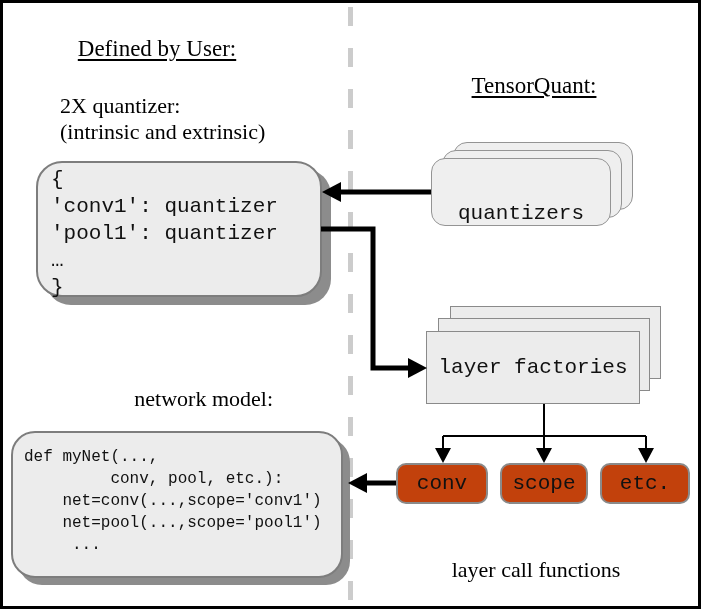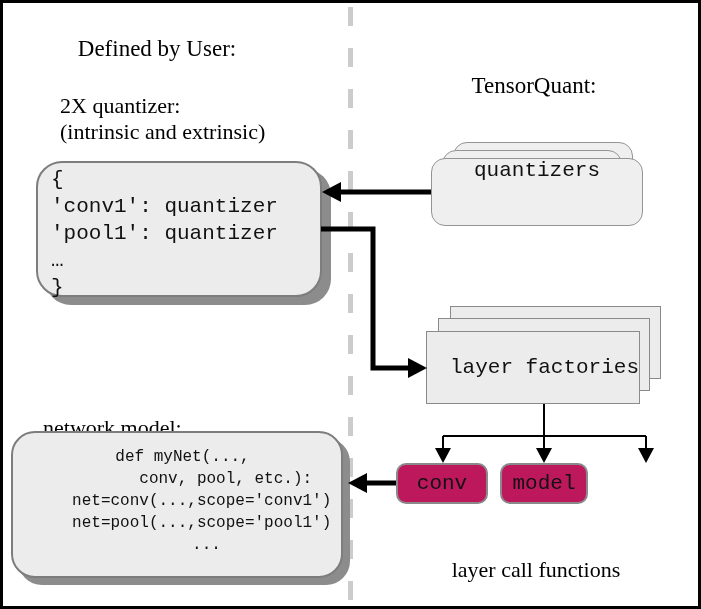--- a/index.html
+++ b/index.html
@@ -11,71 +11,71 @@
   }
   .serif{font-family:"Liberation Serif", serif;}
   .abs{position:absolute;}
 
   .divider{
     left:345px; top:4px; width:5px; height:596px;
     background:repeating-linear-gradient(to bottom,#ccc 0 19px,transparent 19px 41px);
   }
 
   .header{
-    font-size:23px; text-align:center; 
+    font-size:23px; text-align:center; text-decoration:underline;
     text-underline-offset:3px; white-space:nowrap;
   }
   .hdr-left{left:39px; top:33px; width:230px;}
   .hdr-right{left:416px; top:30px; width:230px;margin-top:40px;}
 
   .label{font-size:22px; line-height:26px; white-space:pre-line;}
   .dict-label{left:57px; top:90px;}
-  .net-label{left:40px; top:412px; width:230px; text-align:left;}
+  .net-label{left:40px; top:383px; width:230px; text-align:right;}
   .calls-label{left:418px; top:514px; width:230px; text-align:center;margin-top:40px;}
 
   .bubble{
     background:#ececec; border:2px solid #7d7d7d; box-sizing:border-box;
   }
   .dict-box{
     left:33px; top:158px; width:286px; height:136px; border-radius:26px;
     box-shadow:9px 8px 0 0 #8c8c8c;
   }
   .net-box{
     left:8px; top:428px; width:332px; height:147px; border-radius:24px;
     box-shadow:7px 7px 0 0 #8c8c8c;
   }
   pre.code{
     margin:0; white-space:pre; color:#111;
     font-family:"Liberation Mono", monospace;
   }
   .dict-code{padding:3px 0 0 13px; font-size:21px; line-height:27px;}
-  .net-code{padding:13px 0 0 11px; font-size:16px; line-height:22px;text-align:center;}
+  .net-code{padding:13px 0 0 11px; font-size:16px; line-height:22px;}
 
   .card{
     background:#efefef; border:1px solid #949494; box-sizing:border-box;
     border-radius:14px;
   }
   .q-back {left:450px; top:139px; width:180px; height:68px;}
   .q-mid  {left:439px; top:147px; width:180px; height:68px;}
-  .q-front{left:428px; top:155px; width:212px; height:68px;
-           display:flex; align-items:flex-start; justify-content:center;}
+  .q-front{left:428px; top:155px; width:180px; height:68px;
+           display:flex; align-items:flex-end; justify-content:center;}
 
   .factory{
     background:#ececec; border:1px solid #8a8a8a; box-sizing:border-box;
     border-radius:0;
   }
   .f-back {left:447px; top:303px; width:211px; height:73px;}
   .f-mid  {left:435px; top:315px; width:212px; height:73px;}
   .f-front{left:423px; top:328px; width:214px; height:73px;
-           display:flex; align-items:center; justify-content:flex-end;}
+           display:flex; align-items:center; justify-content:center;}
 
   .card-text{font-size:21px; color:#111; font-family:"Liberation Mono", monospace; white-space:nowrap;}
 
   .callbox{
-    background:#be185d; border:2px solid #8a8a8a; box-sizing:border-box;
+    background:#c2410c; border:2px solid #8a8a8a; box-sizing:border-box;
     border-radius:10px; position:absolute; top:460px; height:41px;
     display:flex; align-items:center; justify-content:center;
   }
   .cb-conv{left:393px; width:92px;}
   .cb-pool{left:497px; width:88px;}
   .cb-etc {left:597px; width:90px;}
 
   svg.arrows{left:0; top:0; width:701px; height:609px; pointer-events:none;}
 </style>
 </head>
@@ -108,21 +108,24 @@
   <div class="abs factory f-back"></div>
   <div class="abs factory f-mid"></div>
   <div class="abs factory f-front">
     <span class="card-text">layer factories</span>
   </div>
 
   <div class="callbox cb-conv">
     <span class="card-text">conv</span>
   </div>
   <div class="callbox cb-pool">
-    <span class="card-text">model</span>
+    <span class="card-text">scope</span>
+  </div>
+  <div class="callbox cb-etc">
+    <span class="card-text">etc.</span>
   </div>
 
   <div class="abs label calls-label serif">layer call functions</div>
 
   <div class="abs label net-label serif">network model:</div>
 
   <div class="abs bubble net-box">
     <pre class="code net-code">def myNet(...,
          conv, pool, etc.):
     net=conv(...,scope='conv1')

